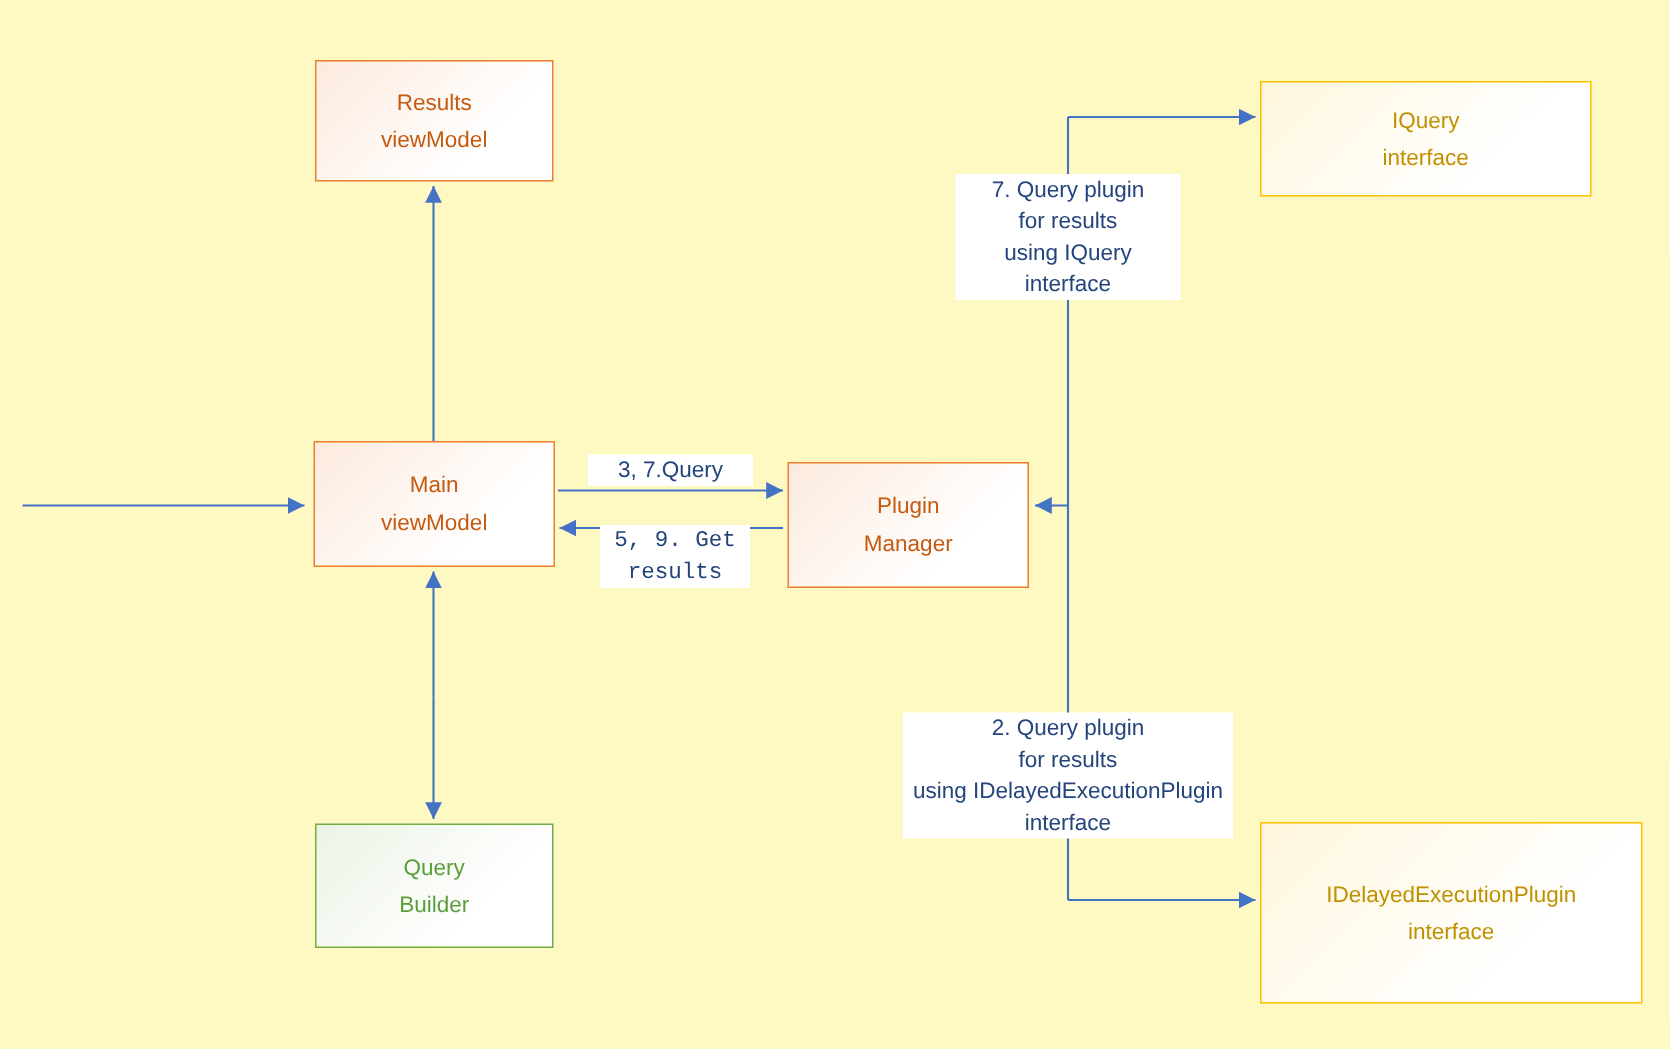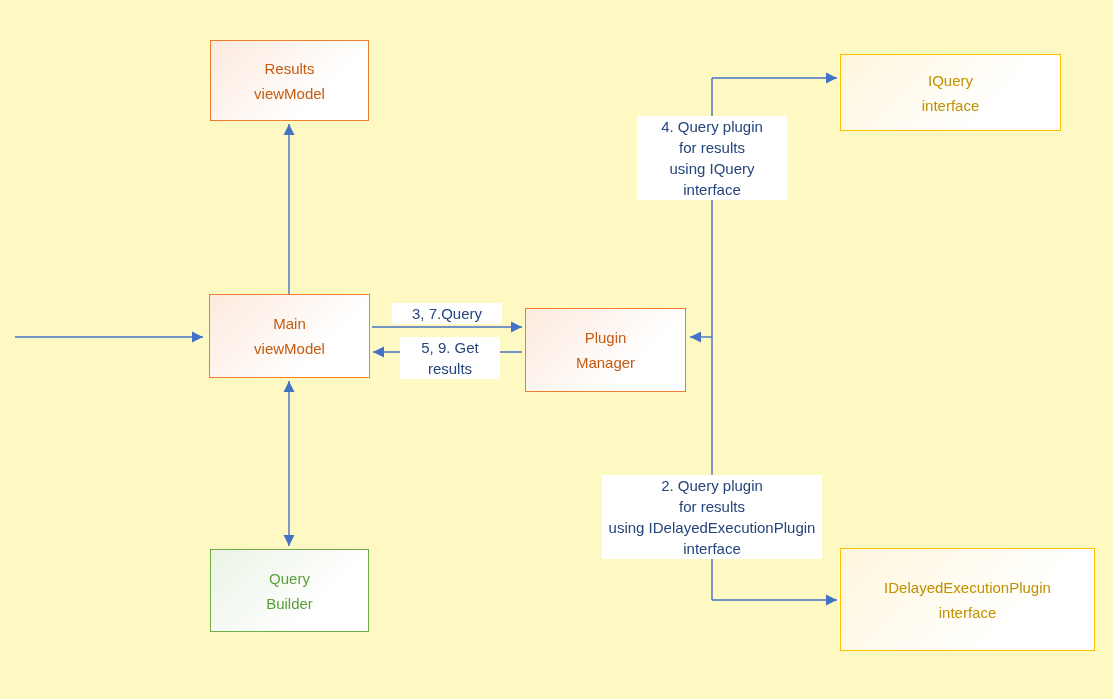--- a/index.html
+++ b/index.html
@@ -102,34 +102,34 @@
   <div class="box box-orange" style="left:525px; top:308px; width:161px; height:84px;">
     <span>Plugin
 Manager</span>
   </div>
 
   <div class="box box-green" style="left:210px; top:549px; width:159px; height:83px;">
     <span>Query
 Builder</span>
   </div>
 
-  <div class="box box-yellow" style="left:840px; top:548px; width:255px; height:103px;">
+  <div class="box box-yellow" style="left:840px; top:548px; width:255px; height:121px;">
     <span>IDelayedExecutionPlugin
 interface</span>
   </div>
 
 
 
   <div class="lbl" style="left:392px; top:303px; width:110px;">3, 7.Query</div>
 
-  <div class="lbl" style="left:400px; top:337px; width:100px;">5, 9. Get
+  <div class="lbl" style="left:400px; top:350px; width:100px;font-family:Liberation Mono, monospace;">5, 9. Get
 results</div>
 
 
-  <div class="lbl" style="left:637px; top:116px; width:150px;">4. Query plugin
+  <div class="lbl" style="left:637px; top:116px; width:150px;">7. Query plugin
 for results
 using IQuery
 interface</div>
 
   <div class="lbl" style="left:602px; top:475px; width:220px;">2. Query plugin
 for results
 using IDelayedExecutionPlugin
 interface</div>
 
 </div>

